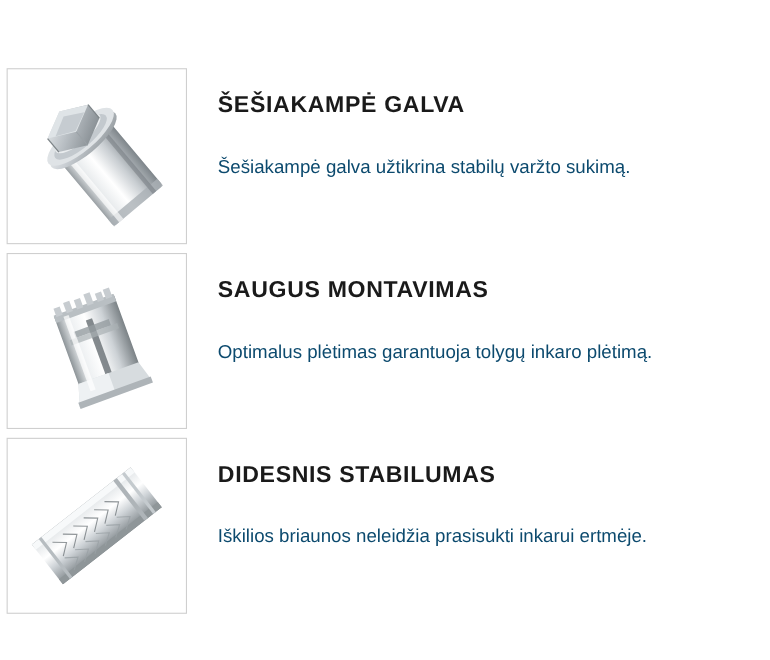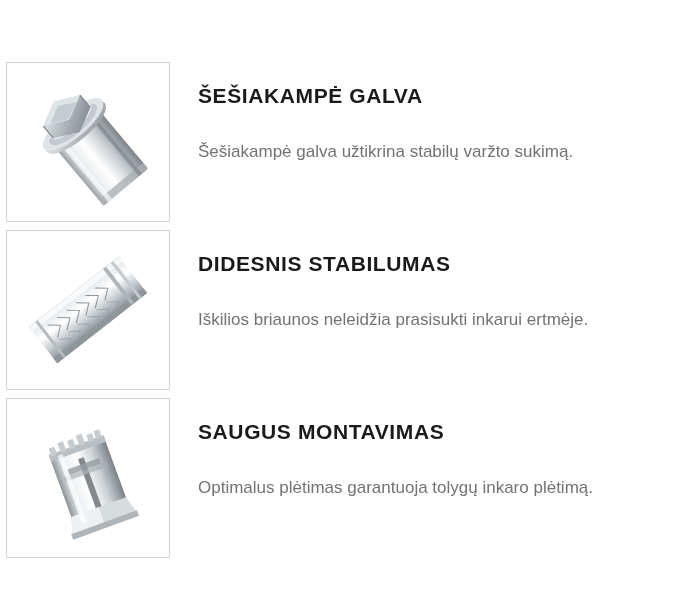--- a/index.html
+++ b/index.html
@@ -47,21 +47,21 @@
   .feature-title {
     font-size: 21px;
     font-weight: bold;
     letter-spacing: 0.6px;
     color: #1a1a1a;
     margin: 0 0 34px 0;
     line-height: 1.1;
   }
   .feature-desc {
     font-size: 17px;
-    color: #737373;
+    color: #0c4a6e;
     margin: 0;
     line-height: 1.3;
   }
 
   
   .art1 { width: 150px; height: 150px; }
   .art2 { width: 150px; height: 150px; }
   .art3 { width: 150px; height: 150px; }
 </style>
 </head>
@@ -111,20 +111,67 @@
             <line x1="51" y1="34" x2="51" y2="50" stroke="#7d8488" stroke-width="1.2"></line>
             <line x1="99" y1="34" x2="99" y2="50" stroke="#7d8488" stroke-width="1.2"></line>
             <line x1="75" y1="46" x2="75" y2="62" stroke="#9aa1a6" stroke-width="1"></line>
           </g>
         </svg>
       </div>
     </div>
     <div class="feature-text">
       <h2 class="feature-title">ŠEŠIAKAMPĖ GALVA</h2>
       <p class="feature-desc">Šešiakampė galva užtikrina stabilų varžto sukimą.</p>
+    </div>
+  </div>
+
+  <div class="feature-row">
+    <div class="thumb-frame">
+      <div class="thumb-inner">
+        <svg class="art3" viewBox="0 0 150 150" xmlns="http://www.w3.org/2000/svg">
+          <defs>
+            <linearGradient id="g3body" x1="0" y1="0" x2="1" y2="0">
+              <stop offset="0%" stop-color="#8d9498"></stop>
+              <stop offset="20%" stop-color="#eceff1"></stop>
+              <stop offset="45%" stop-color="#ffffff"></stop>
+              <stop offset="72%" stop-color="#cdd2d6"></stop>
+              <stop offset="100%" stop-color="#7b8286"></stop>
+            </linearGradient>
+          </defs>
+          <g transform="rotate(-20 75 75)">
+
+            <rect x="46" y="40" width="58" height="78" rx="2" fill="url(#g3body)"></rect>
+            <rect x="46" y="40" width="58" height="7" fill="#b9bfc3"></rect>
+
+            <rect x="72" y="54" width="6" height="58" fill="#6f767a" opacity="0.85"></rect>
+            <rect x="58" y="60" width="34" height="6" fill="#959ca0" opacity="0.8"></rect>
+
+            <rect x="52" y="66" width="46" height="5" fill="#aab0b4" opacity="0.7"></rect>
+
+            <g fill="#c7ccd0">
+              <rect x="48" y="34" width="6" height="8"></rect>
+              <rect x="58" y="32" width="6" height="10"></rect>
+              <rect x="68" y="33" width="6" height="9"></rect>
+              <rect x="78" y="31" width="6" height="11"></rect>
+              <rect x="88" y="34" width="6" height="8"></rect>
+              <rect x="96" y="33" width="6" height="9"></rect>
+            </g>
+
+            <polygon points="46,106 104,106 110,126 40,126" fill="#d7dcdf"></polygon>
+            <polygon points="46,106 75,106 75,126 40,126" fill="#eef1f3"></polygon>
+            <rect x="40" y="122" width="70" height="6" fill="#aeb4b8"></rect>
+
+            <rect x="54" y="44" width="5" height="72" fill="#ffffff" opacity="0.7"></rect>
+          </g>
+        </svg>
+      </div>
+    </div>
+    <div class="feature-text">
+      <h2 class="feature-title">SAUGUS MONTAVIMAS</h2>
+      <p class="feature-desc">Optimalus plėtimas garantuoja tolygų inkaro plėtimą.</p>
     </div>
   </div>
 
   <div class="feature-row">
     <div class="thumb-frame">
       <div class="thumb-inner">
         <svg class="art2" viewBox="0 0 150 150" xmlns="http://www.w3.org/2000/svg">
           <defs>
             <linearGradient id="g2body" x1="0" y1="0" x2="0" y2="1">
               <stop offset="0%" stop-color="#8e9599"></stop>
@@ -162,60 +209,13 @@
           </g>
         </svg>
       </div>
     </div>
     <div class="feature-text">
       <h2 class="feature-title">DIDESNIS STABILUMAS</h2>
       <p class="feature-desc">Iškilios briaunos neleidžia prasisukti inkarui ertmėje.</p>
     </div>
   </div>
 
-  <div class="feature-row">
-    <div class="thumb-frame">
-      <div class="thumb-inner">
-        <svg class="art3" viewBox="0 0 150 150" xmlns="http://www.w3.org/2000/svg">
-          <defs>
-            <linearGradient id="g3body" x1="0" y1="0" x2="1" y2="0">
-              <stop offset="0%" stop-color="#8d9498"></stop>
-              <stop offset="20%" stop-color="#eceff1"></stop>
-              <stop offset="45%" stop-color="#ffffff"></stop>
-              <stop offset="72%" stop-color="#cdd2d6"></stop>
-              <stop offset="100%" stop-color="#7b8286"></stop>
-            </linearGradient>
-          </defs>
-          <g transform="rotate(-20 75 75)">
-
-            <rect x="46" y="40" width="58" height="78" rx="2" fill="url(#g3body)"></rect>
-            <rect x="46" y="40" width="58" height="7" fill="#b9bfc3"></rect>
-
-            <rect x="72" y="54" width="6" height="58" fill="#6f767a" opacity="0.85"></rect>
-            <rect x="58" y="60" width="34" height="6" fill="#959ca0" opacity="0.8"></rect>
-
-            <rect x="52" y="66" width="46" height="5" fill="#aab0b4" opacity="0.7"></rect>
-
-            <g fill="#c7ccd0">
-              <rect x="48" y="34" width="6" height="8"></rect>
-              <rect x="58" y="32" width="6" height="10"></rect>
-              <rect x="68" y="33" width="6" height="9"></rect>
-              <rect x="78" y="31" width="6" height="11"></rect>
-              <rect x="88" y="34" width="6" height="8"></rect>
-              <rect x="96" y="33" width="6" height="9"></rect>
-            </g>
-
-            <polygon points="46,106 104,106 110,126 40,126" fill="#d7dcdf"></polygon>
-            <polygon points="46,106 75,106 75,126 40,126" fill="#eef1f3"></polygon>
-            <rect x="40" y="122" width="70" height="6" fill="#aeb4b8"></rect>
-
-            <rect x="54" y="44" width="5" height="72" fill="#ffffff" opacity="0.7"></rect>
-          </g>
-        </svg>
-      </div>
-    </div>
-    <div class="feature-text">
-      <h2 class="feature-title">SAUGUS MONTAVIMAS</h2>
-      <p class="feature-desc">Optimalus plėtimas garantuoja tolygų inkaro plėtimą.</p>
-    </div>
-  </div>
-
 </div>
 
 </body></html>

